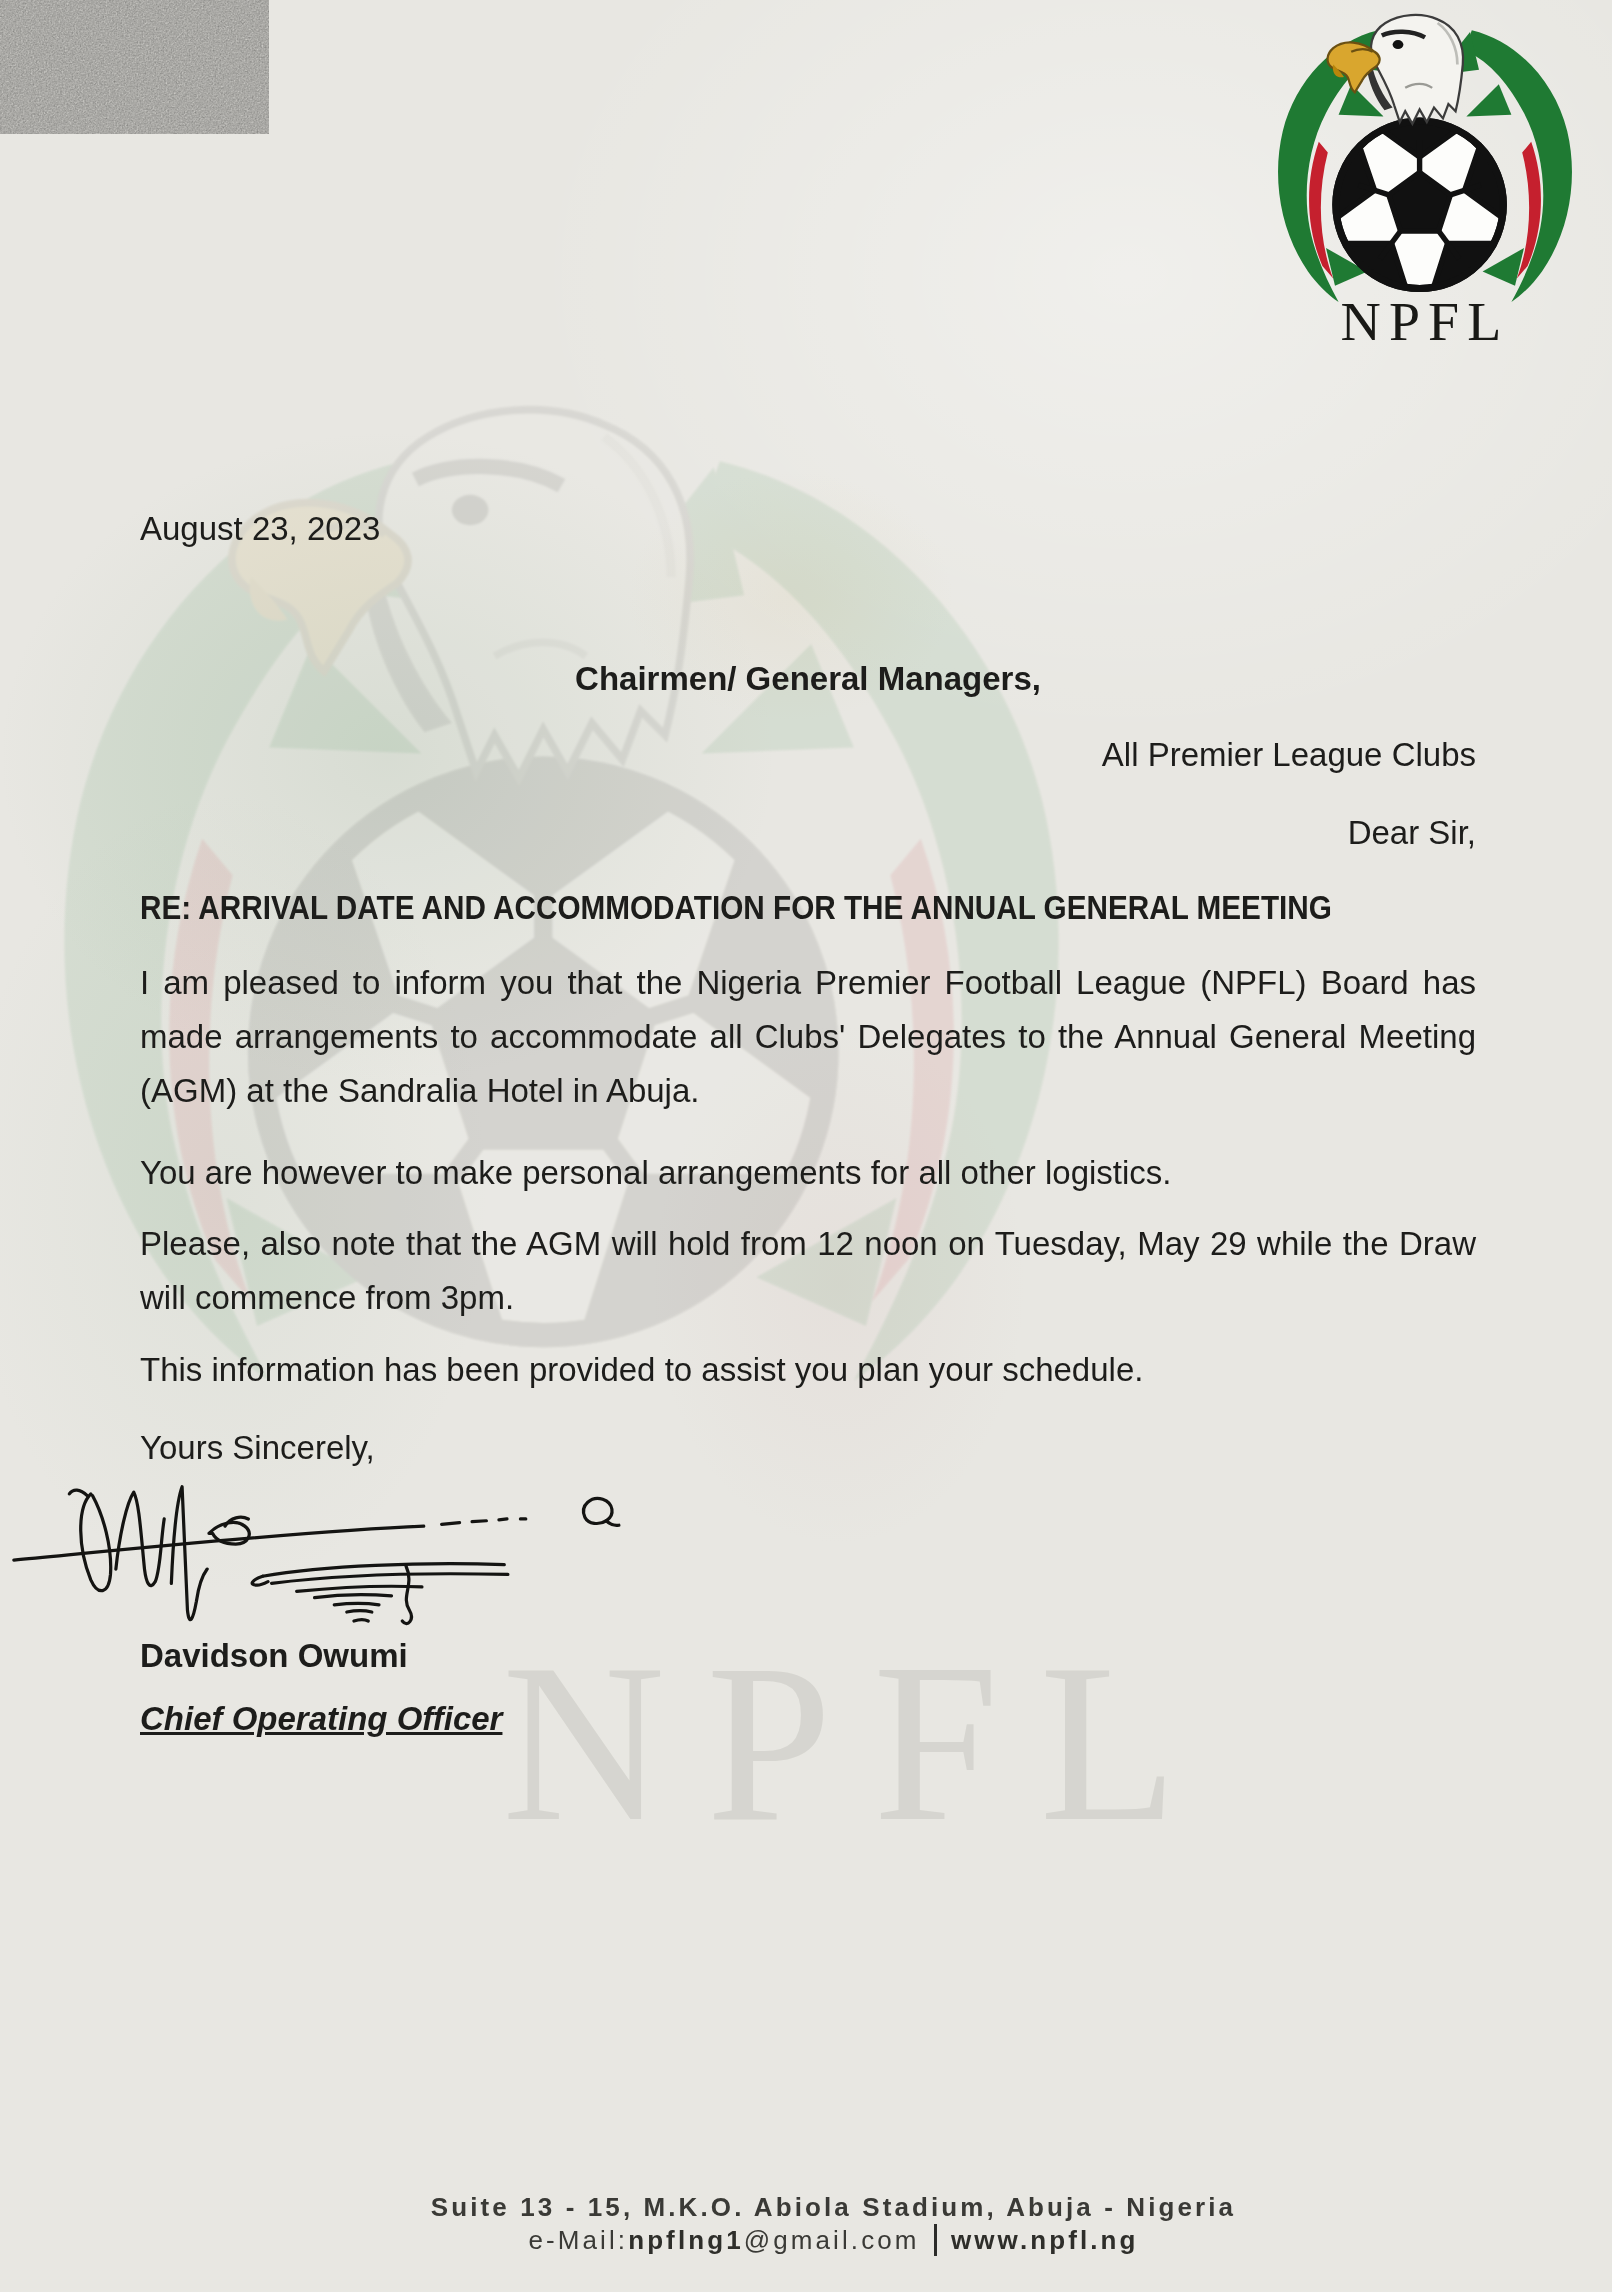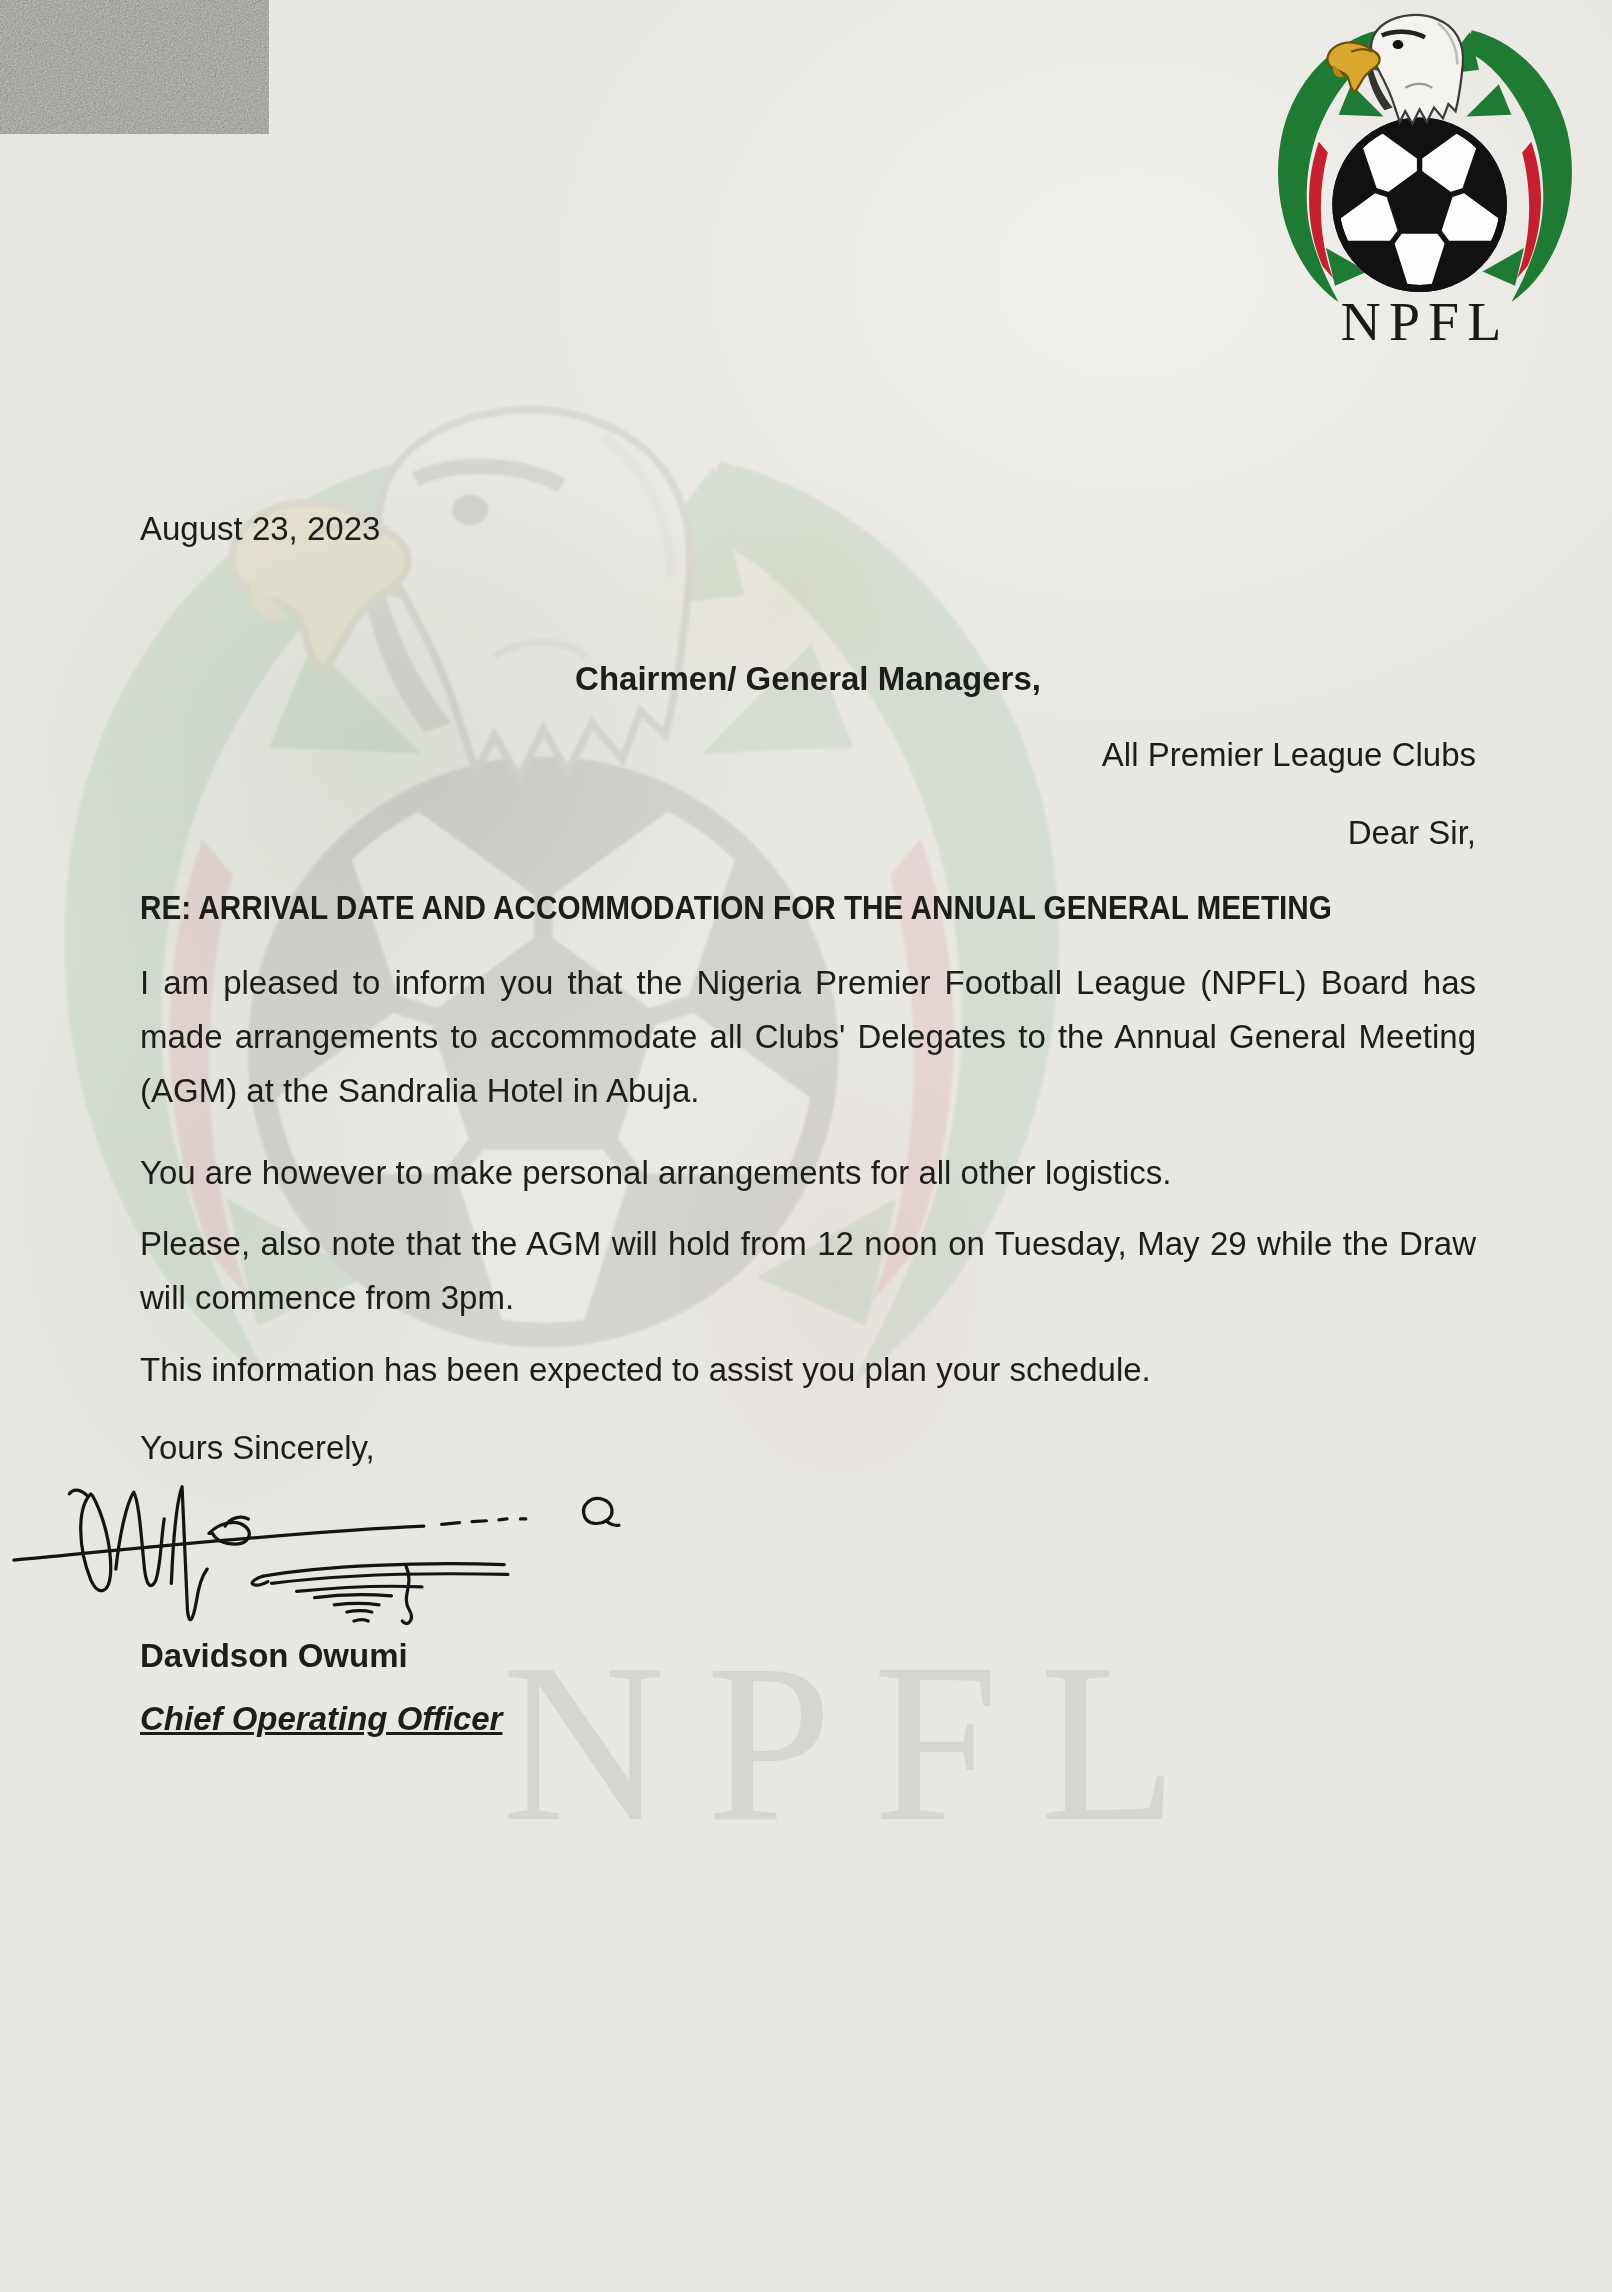--- a/index.html
+++ b/index.html
@@ -124,21 +124,21 @@
 
   <main class="content">
     <p class="date">August 23, 2023</p>
     <p class="r1">Chairmen/ General Managers,</p>
     <p class="r2">All Premier League Clubs</p>
     <p class="sal">Dear Sir,</p>
     <p class="subject">RE: ARRIVAL DATE AND ACCOMMODATION FOR THE ANNUAL GENERAL MEETING</p>
     <p class="body-p p-1">I am pleased to inform you that the Nigeria Premier Football League (NPFL) Board has made arrangements to accommodate all Clubs' Delegates to the Annual General Meeting (AGM) at the Sandralia Hotel in Abuja.</p>
     <p class="body-p p-3">You are however to make personal arrangements for all other logistics.</p>
     <p class="body-p p-4">Please, also note that the AGM will hold from 12 noon on Tuesday, May 29 while the Draw will commence from 3pm.</p>
-    <p class="body-p p-5">This information has been expected to assist you plan your schedule.</p>
+    <p class="body-p p-5">This information has been provided to assist you plan your schedule.</p>
     <p class="closing">Yours Sincerely,</p>
 
     <div class="sig-space">
       <svg class="signature" viewBox="0 0 720 200">
         <g class="sig-stroke">
           <path d="M14,94 C120,84 330,62 472,56"></path>
           <path d="M492,54 l20,-2"></path>
             <path d="M526,51 l16,-1"></path>
             <path d="M556,49 l9,-1"></path>
             <path d="M580,48 l6,0"></path>
@@ -160,20 +160,26 @@
           <path d="M386,152 C396,150 406,150 414,152"></path>
           <path d="M394,162 C400,160 406,160 410,162"></path>
         </g>
       </svg>
     </div>
 
     <p class="name">Davidson Owumi</p>
     <p class="title-line">Chief Operating Officer</p>
   </main>
 
+  <footer class="footer">
+    <p class="f1">Suite 13 - 15, M.K.O. Abiola Stadium, Abuja - Nigeria</p>
+    <p class="f2">
+      <span>e-Mail:</span><span class="b">npflng1</span><span>@gmail.com</span><span class="bar"></span><span class="b">www.npfl.ng</span>
+    </p>
+  </footer>
 
   <svg class="grain" aria-hidden="true" viewBox="0 0 300 150" width="269" height="134">
     <filter id="gr">
       <feTurbulence type="fractalNoise" baseFrequency="0.55" numOctaves="2" stitchTiles="stitch"></feTurbulence>
       <feColorMatrix type="matrix" values="0 0 0 0 0  0 0 0 0 0  0 0 0 0 0  0.4 0.4 0.4 0 0"></feColorMatrix>
     </filter>
     <rect width="100%" height="100%" filter="url(#gr)" opacity="0.45"></rect>
   </svg>
 
 </div>

